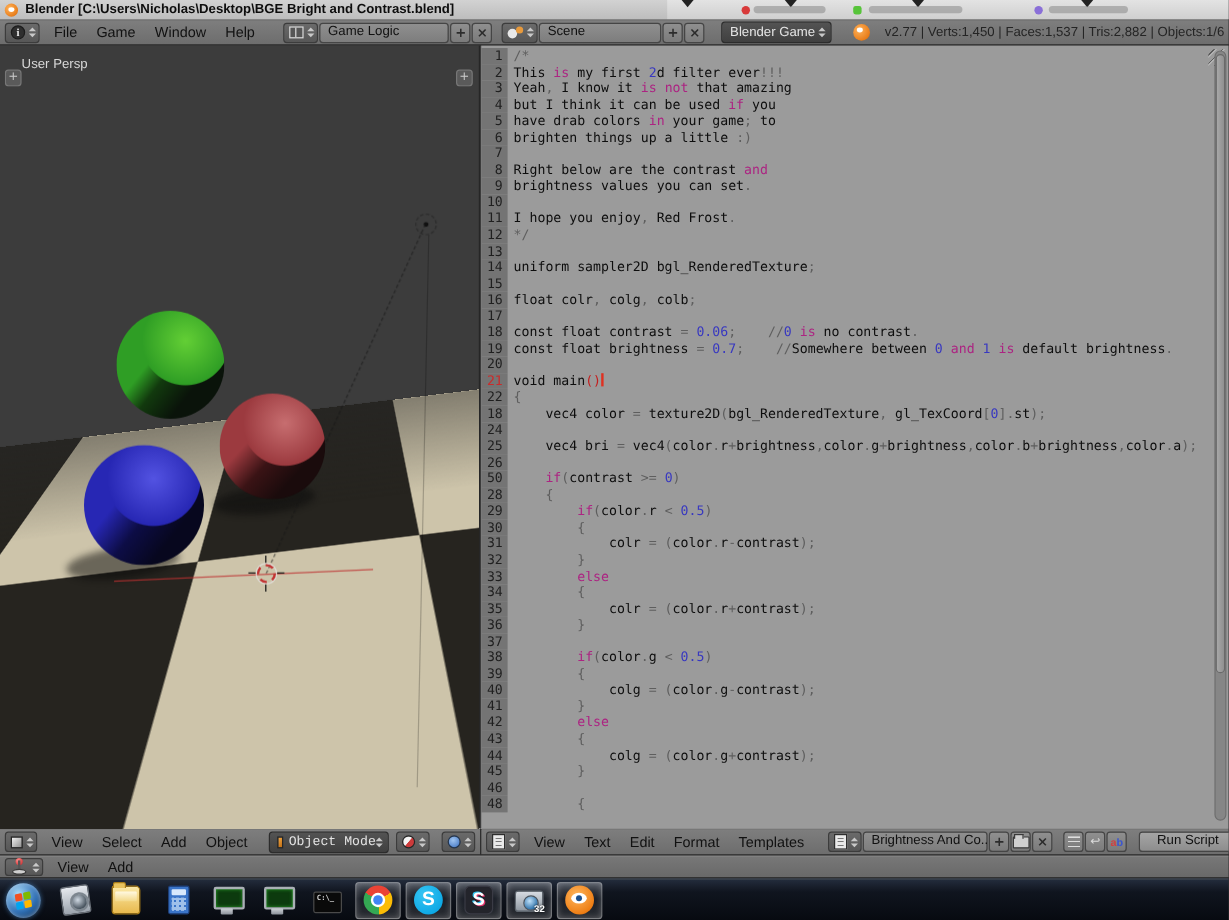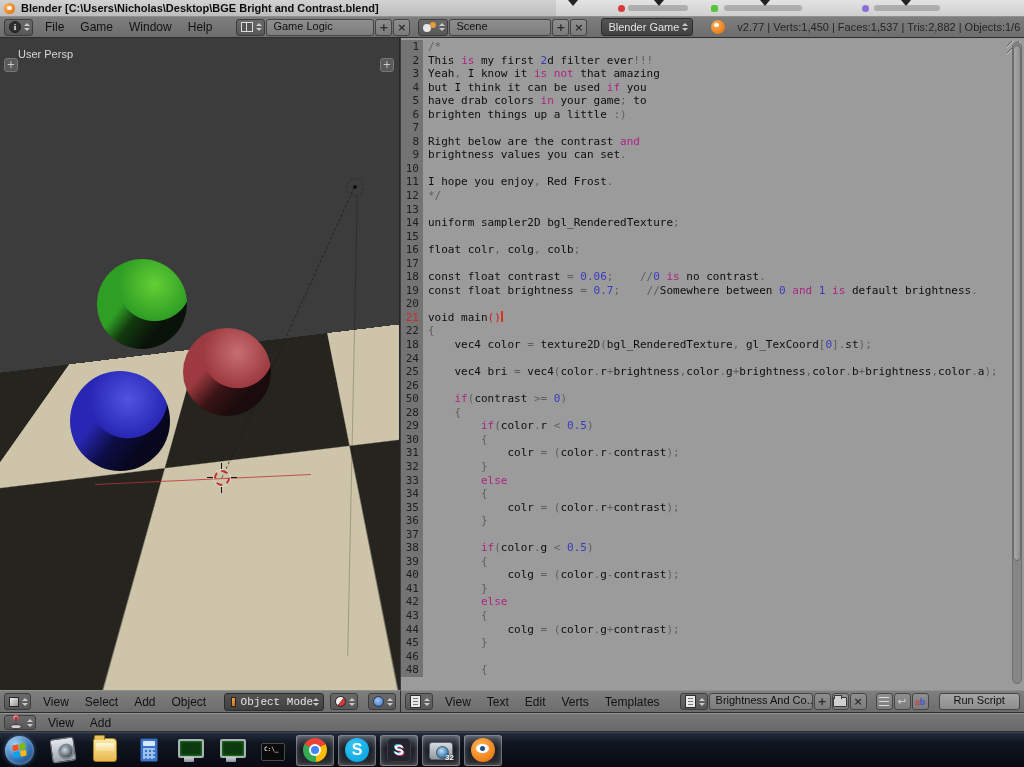--- a/index.html
+++ b/index.html
@@ -525,21 +525,21 @@
       <span class="i-text"></span>
       <span class="updn">
           <i class="up"></i>
           <i class="dn"></i>
         </span>
     </div>
     <div style="display:flex">
         <span class="hmenu">View</span>
         <span class="hmenu">Text</span>
         <span class="hmenu">Edit</span>
-        <span class="hmenu">Verts</span>
+        <span class="hmenu">Format</span>
         <span class="hmenu">Templates</span>
       </div>
     <div style="display:flex;margin-left:12px;">
       <div class="icon-btn" style="margin:0 1px 0 0">
         <span class="i-text"></span>
         <span class="updn">
             <i class="up"></i>
             <i class="dn"></i>
           </span>
       </div>

